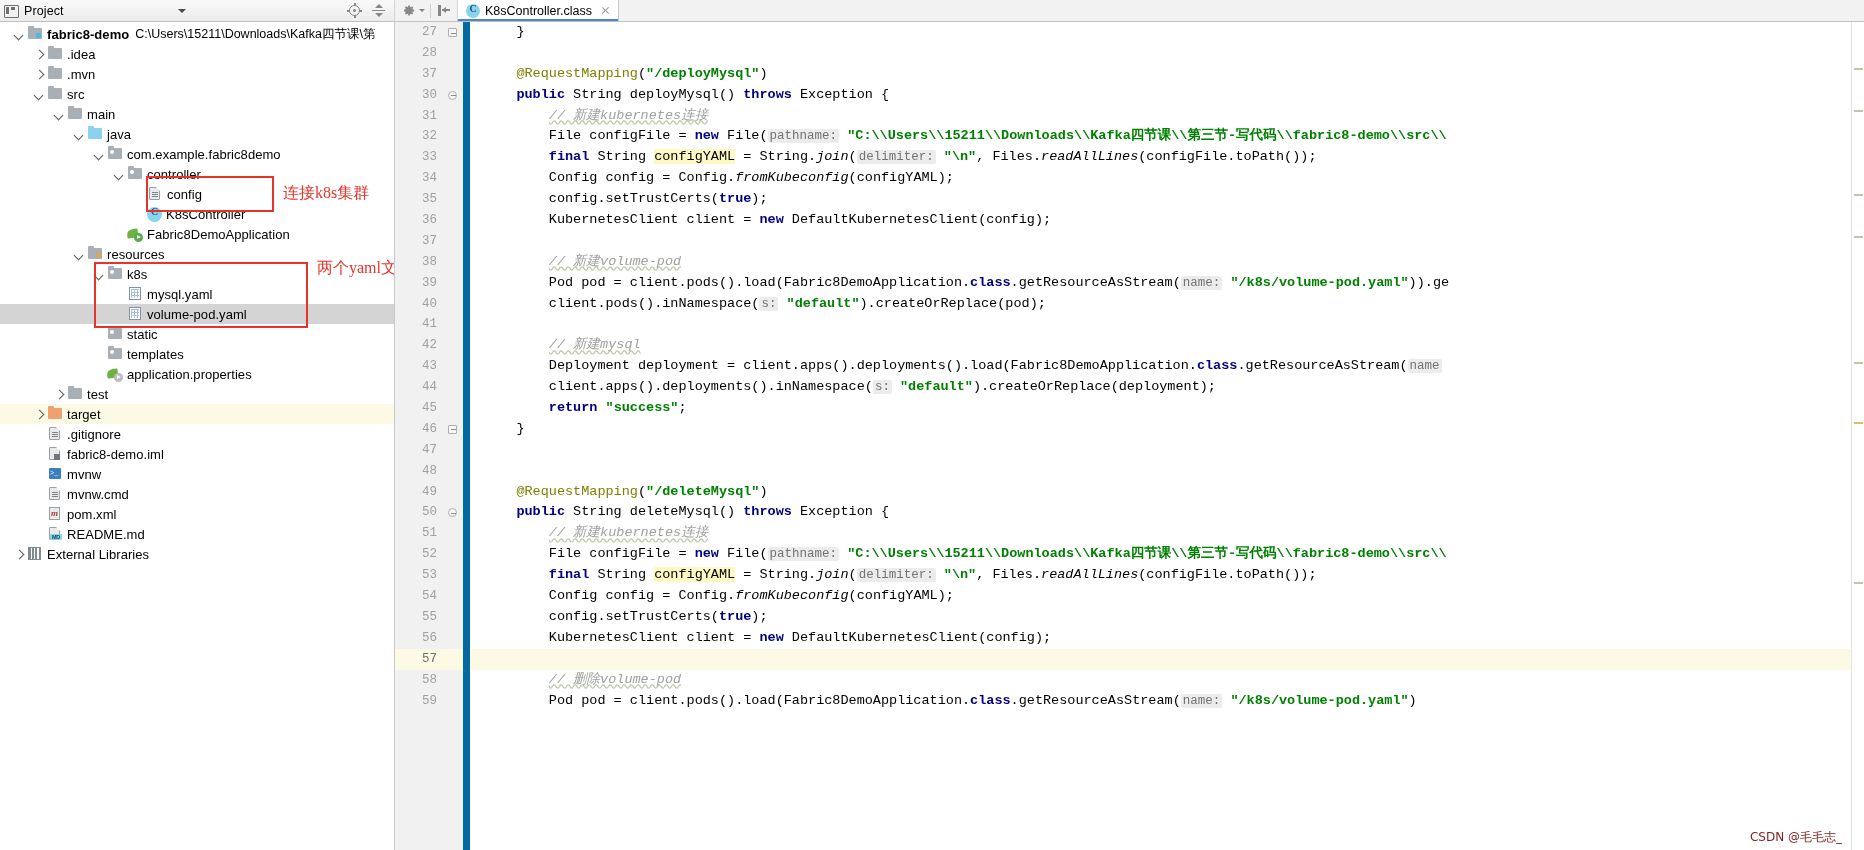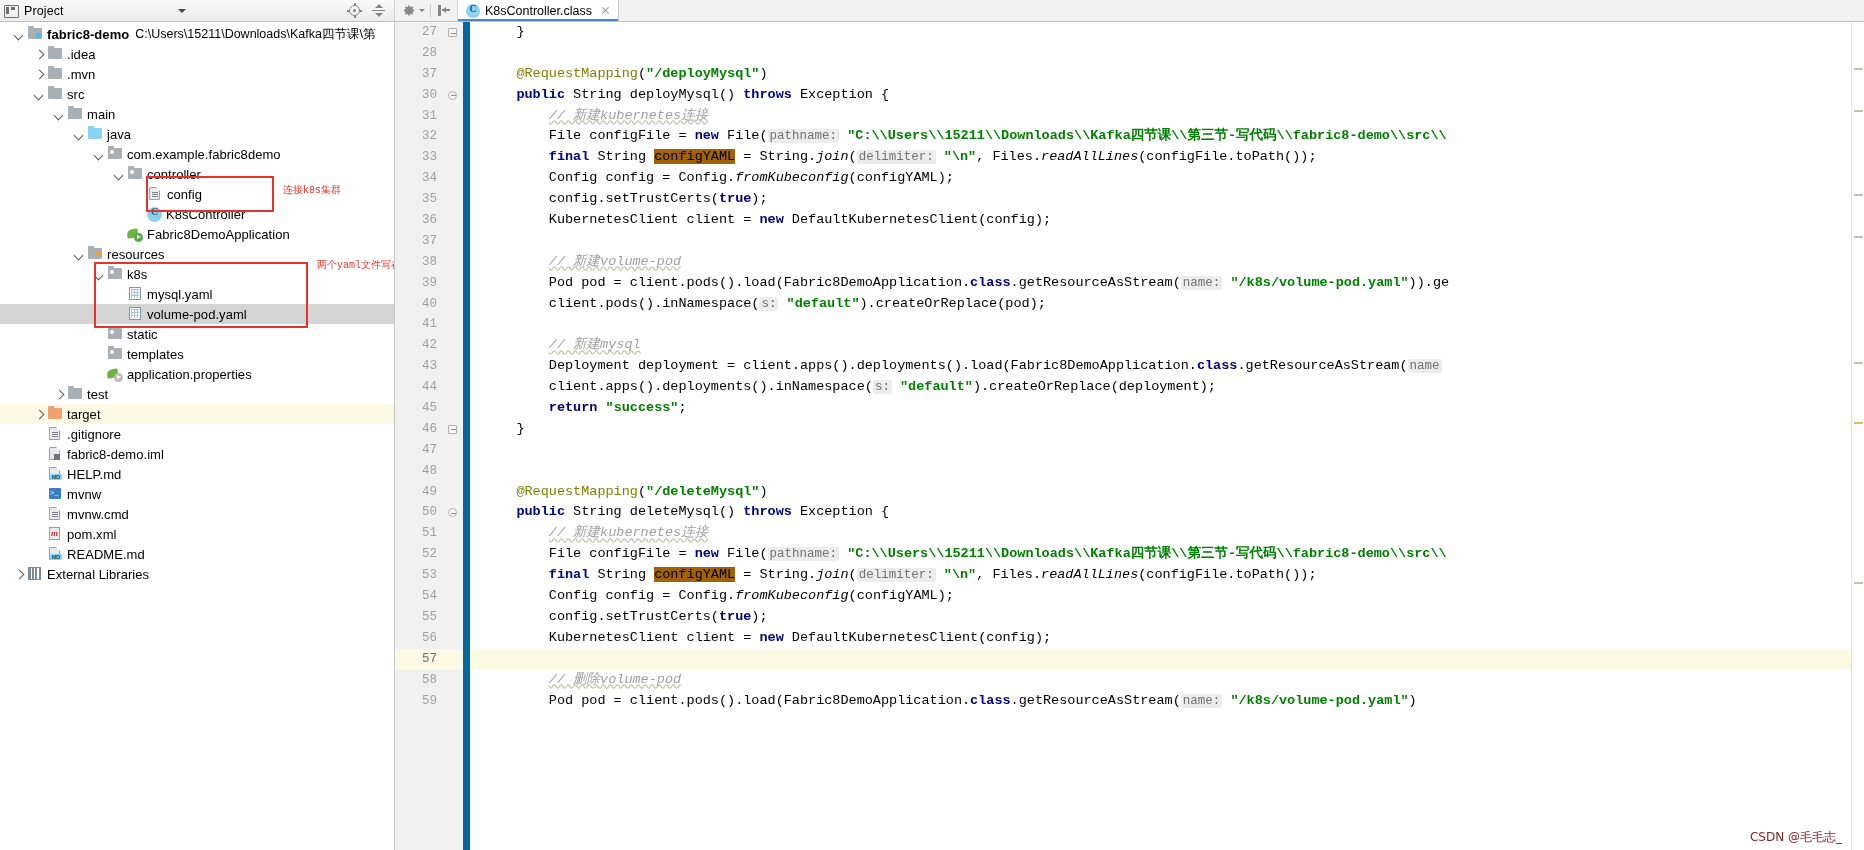--- a/index.html
+++ b/index.html
@@ -128,22 +128,22 @@
   .spring.green .run{background:#59a94f;}
   .term{position:absolute;left:2px;top:1px;width:12px;height:11px;background:#3a7fc2;border-radius:1px;
     color:#fff;font-size:7px;font-family:"Liberation Mono",monospace;line-height:11px;padding-left:1px;box-sizing:border-box;}
   .mvn{position:absolute;left:2px;top:0px;width:11px;height:13px;background:#e9eaec;border:1px solid #9aa0a6;box-sizing:border-box;
      color:#b03a2e;font-style:italic;font-weight:bold;font-size:9px;line-height:11px;text-align:center;font-family:"Liberation Serif",serif;}
   .lib{position:absolute;left:1px;top:0px;width:13px;height:13px;
      background:repeating-linear-gradient(90deg,#7f8a93 0 2px,#fff 2px 3.2px);border:1px solid #7f8a93;box-sizing:border-box;}
 
   
   .annot-box{position:absolute;border:2px solid #e8332a;pointer-events:none;}
-  .annot-text{position:absolute;color:#e8332a;font-size:10px;white-space:nowrap;
-    font-family:Liberation Mono, monospace;}
+  .annot-text{position:absolute;color:#e8332a;font-size:16px;white-space:nowrap;
+    font-family:Liberation Serif, serif;}
 
   
   .editor{flex:1;display:flex;min-width:0;background:#fff;position:relative;overflow:hidden;}
   .gutter{
     width:68px;flex:0 0 auto;background:#f1f1f1;border-right:7px solid #0369a1;
     position:relative;font-family:"Liberation Mono",monospace;font-size:12.5px;color:#a0a0a0;
     padding-top:0;
   }
   .gl{height:20.9px;line-height:20.9px;text-align:right;padding-right:26px;position:relative;}
   .gl.cur{background:#fcfae4;color:#707070;}
@@ -157,21 +157,21 @@
     padding-left:14px;white-space:pre;
   }
   .cl{height:20.9px;line-height:20.9px;white-space:pre;}
   .cl.cur{background:#fcfae4;margin-left:-14px;padding-left:14px;}
   .kw{color:#000080;font-weight:bold;}
   .str{color:#008000;font-weight:bold;}
   .cmt{color:#a0a0a0;font-style:italic;}
   .ann{color:#808000;}
   .mth{color:#000;font-style:italic;}
   .hint{background:#ececec;color:#737373;border-radius:2px;padding:0 2px;font-size:12.5px;}
-  .ident-hl{background:#a16207;}
+  .ident-hl{background:#fef9c3;}
   .wavy{text-decoration:underline wavy #b9c9a8;text-decoration-skip-ink:none;}
 
   
   .markers{position:absolute;right:0;top:0;width:12px;height:100%;background:#fff;border-left:1px solid #e3e3e3;}
   .mk{position:absolute;right:1px;width:9px;height:2px;}
   .watermark{position:absolute;right:22px;bottom:4px;font-size:12px;color:#7f1d1d;font-family:"DejaVu Sans",sans-serif;}
 </style>
 </head>
 <body>
 
@@ -426,30 +426,20 @@
           </div>
           <div class="row">
             <span style="width:34px"></span>
             <span class="tw"></span>
             <span class="ico">
               <span class="file">
                 <span class="sq"></span>
               </span>
             </span>
             <span class="nm">fabric8-demo.iml</span>
-          </div>
-          <div class="row">
-            <span style="width:34px"></span>
-            <span class="tw"></span>
-            <span class="ico">
-              <span class="file">
-                <span class="md">MD</span>
-              </span>
-            </span>
-            <span class="nm">HELP.md</span>
           </div>
           <div class="row">
             <span style="width:34px"></span>
             <span class="tw"></span>
             <span class="ico">
               <span class="term">&gt;_</span>
             </span>
             <span class="nm">mvnw</span>
           </div>
           <div class="row">

